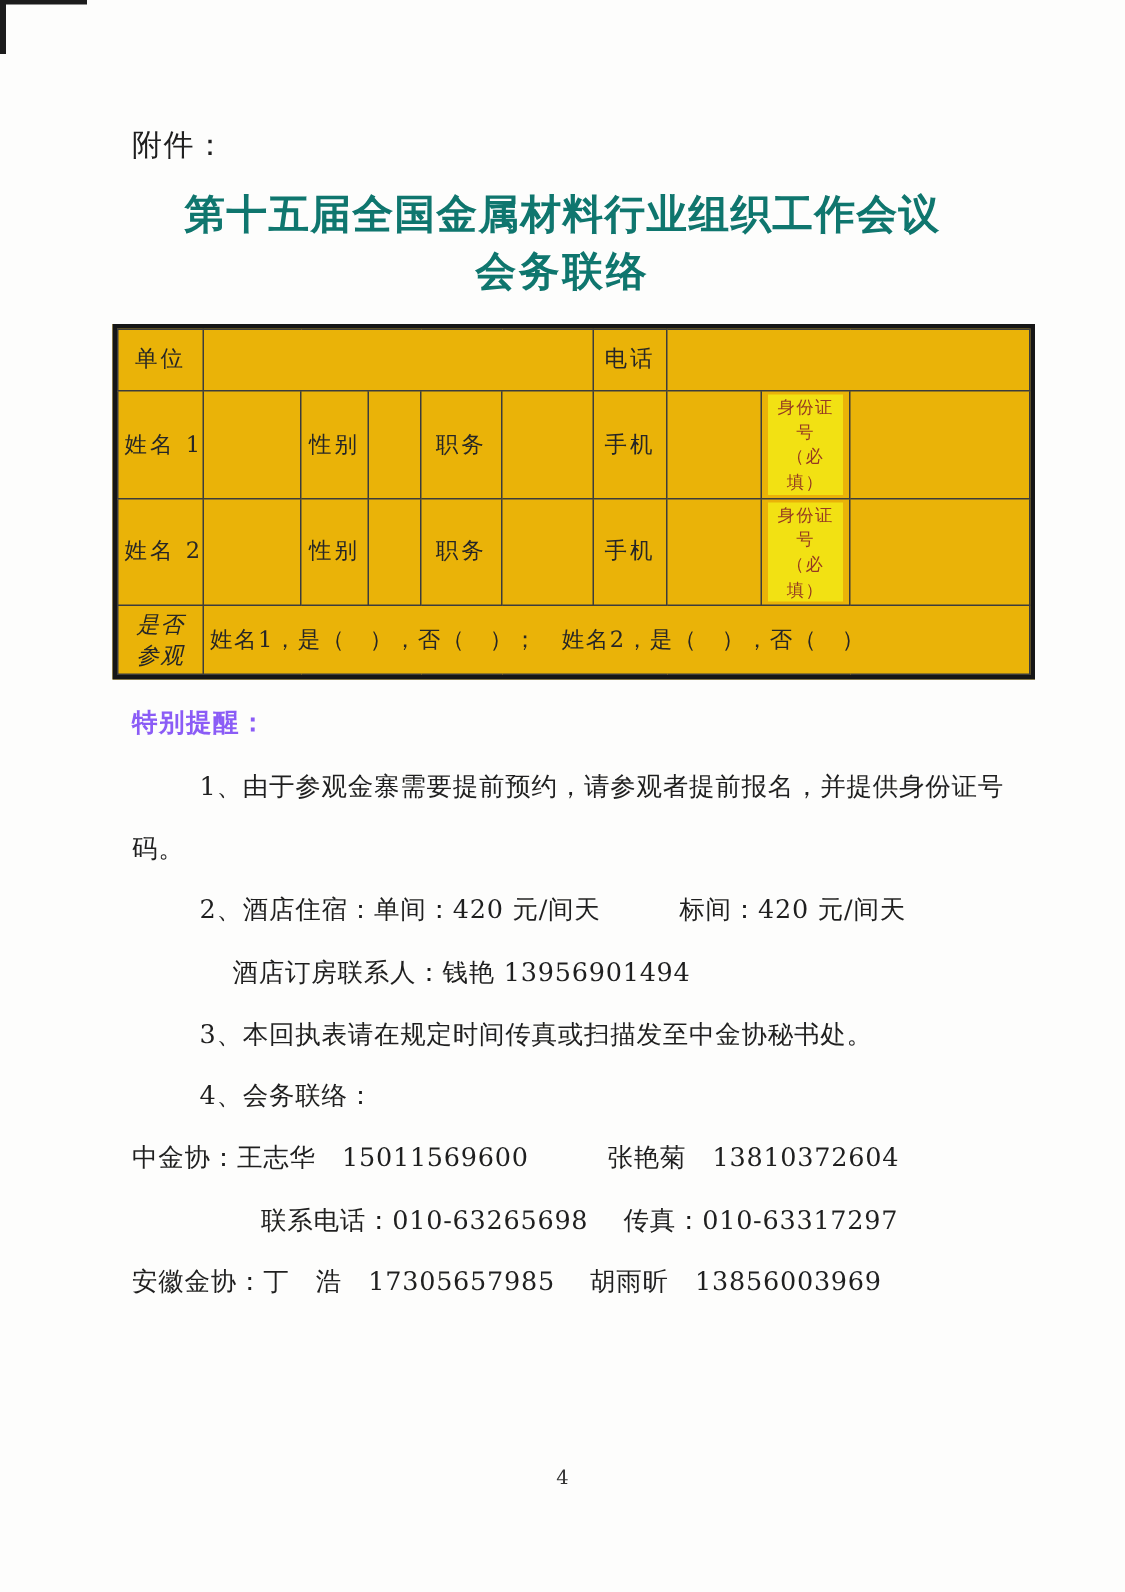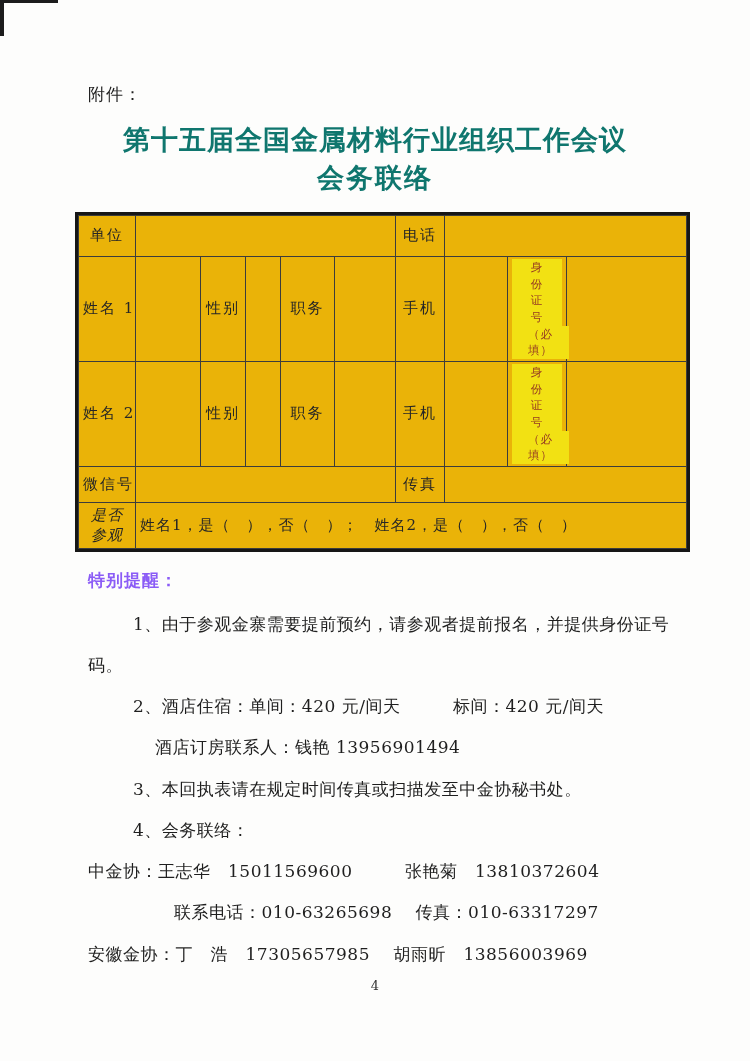--- a/index.html
+++ b/index.html
@@ -14,21 +14,21 @@
     width:750px;height:1061px;
     background:#fdfdfc;
     overflow:hidden;
   }
   
   .edge-v{position:absolute;left:0;top:0;width:4px;height:36px;background:#1c1c1c;}
   .edge-h{position:absolute;left:0;top:0;width:58px;height:3px;background:#1c1c1c;}
 
   .attachment{
     margin:83px 0 0 88px;
-    font-size:17px;
+    font-size:20px;
     letter-spacing:1px;
   }
   .title{
     margin-top:16px;
     text-align:center;
     font-family:"DejaVu Sans","Liberation Sans",sans-serif;
     font-weight:700;
     color:#0f766e;
   }
   .title .t1{font-size:27px;line-height:1.3;letter-spacing:1px;}
@@ -62,21 +62,21 @@
   tr.r5 td{height:40px;}
   td.visitlbl{font-size:14px;line-height:1.35;letter-spacing:1px;font-style:italic;}
   td.visittext{font-size:15px;padding-left:10px;letter-spacing:1px;}
   td.idcell{text-align:center;padding:2px 0;}
   .hl{
     display:inline-block;
     background:var(--highlight,#f2e113);
     color:var(--id_text,#953a22);
     font-size:11.5px;
     line-height:1.45;
-    padding:0 16px;
+    padding:0 3px;
     letter-spacing:1px;
   }
 
   .reminder{
     margin:17px 58px 0 88px;
     font-size:17px;
   }
   .r-head{
     font-family:"DejaVu Sans","Liberation Sans",sans-serif;
     font-weight:700;
@@ -164,26 +164,20 @@
         <td class="lbl">职务</td>
         <td class="fill"></td>
         <td class="lbl">手机</td>
         <td class="fill"></td>
         <td class="idcell">
           <span class="hl">身份证号</span><br>
           <span class="hl">（必填）</span>
         </td>
         <td class="fill"></td>
       </tr>
-      <tr class="r4">
-        <td class="lbl">微信号</td>
-        <td class="fill" colspan="5"></td>
-        <td class="lbl">传真</td>
-        <td class="fill" colspan="3"></td>
-      </tr>
       <tr class="r5">
         <td class="lbl visitlbl">
           <span>是否</span><br>
           <span>参观</span>
         </td>
         <td class="visittext" colspan="9">姓名1，是（　），否（　）；　姓名2，是（　），否（　）</td>
       </tr>
     </tbody>
       </table>
   </div>

